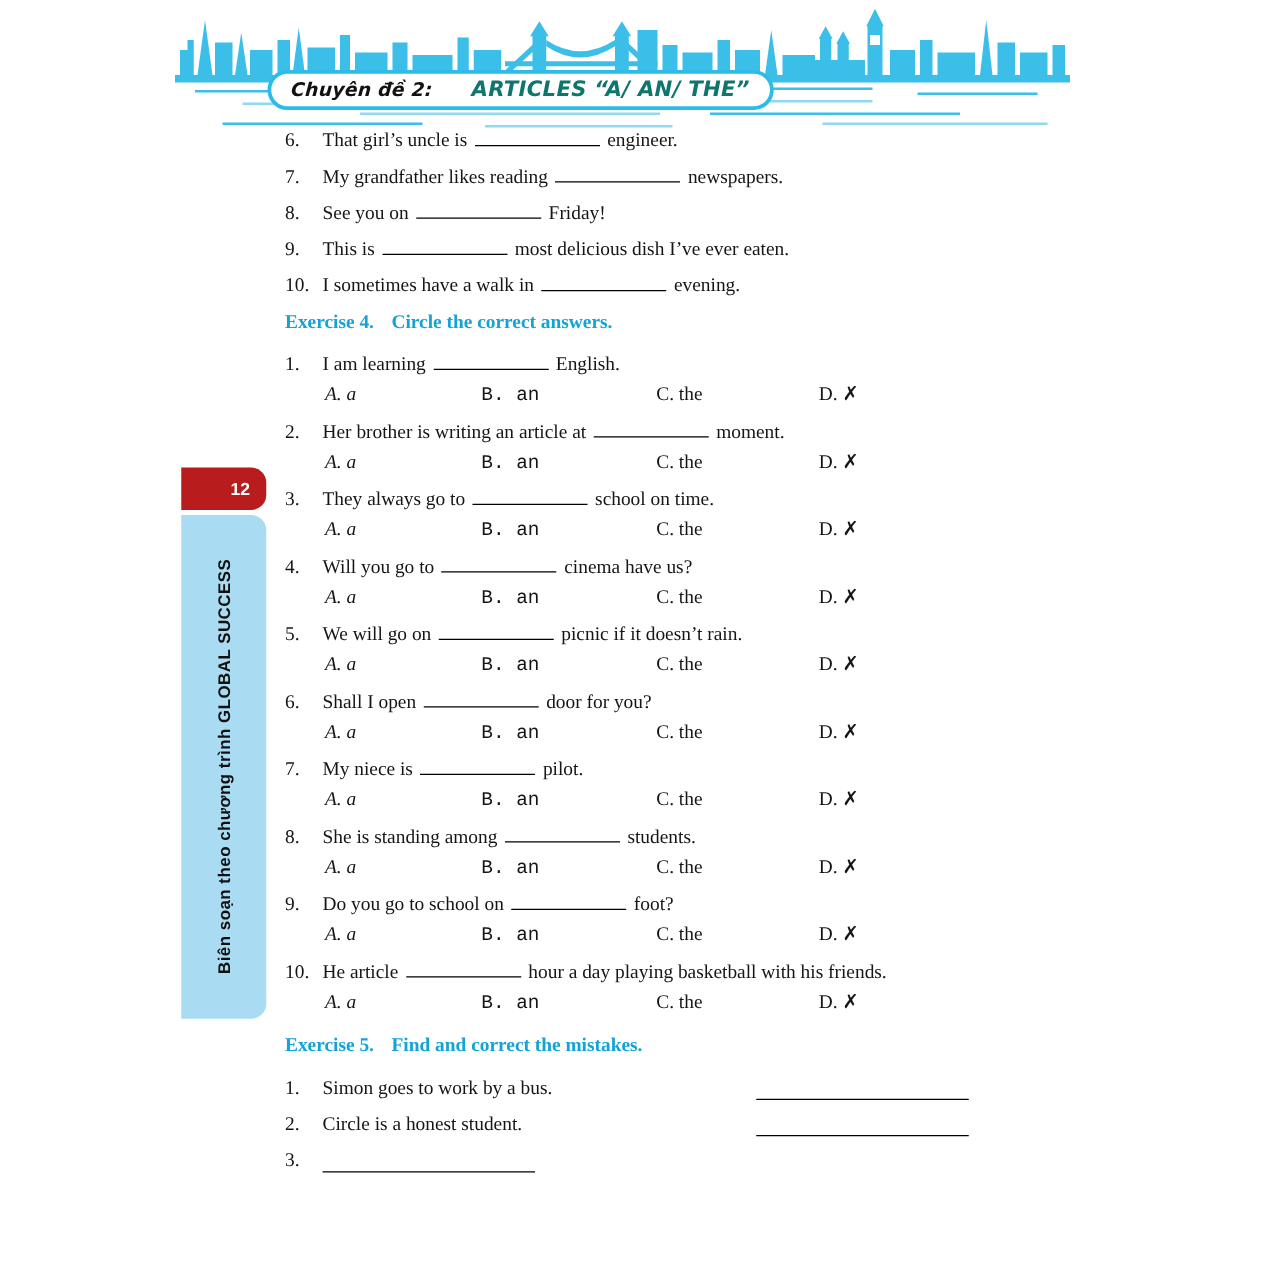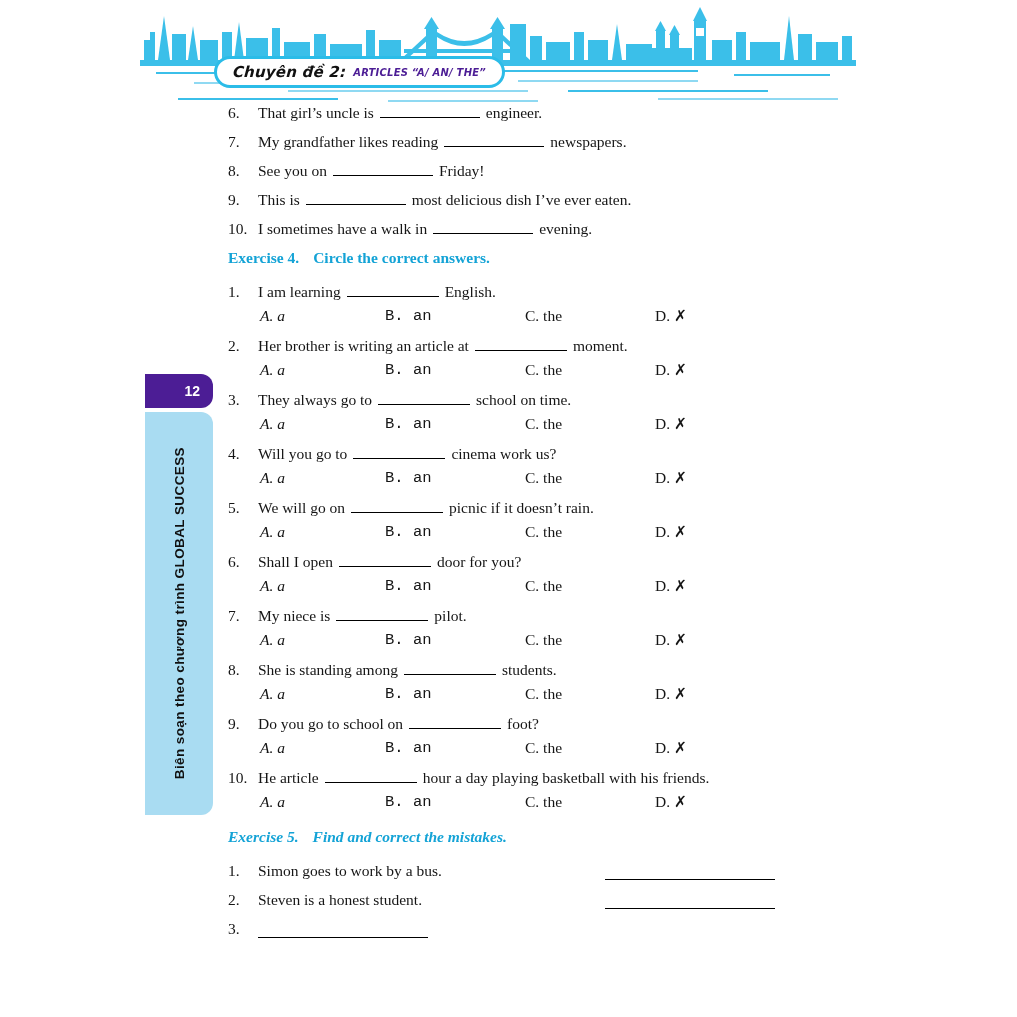--- a/index.html
+++ b/index.html
@@ -17,27 +17,27 @@
     display:inline-flex; align-items:center; gap:7px;
     background:#ffffff; border:3px solid #2bbce8; border-radius:17px;
     padding:0 16px; white-space:nowrap;
   }
   .badge-prefix {
     font-family:"DejaVu Sans", sans-serif; font-weight:700; font-style:italic;
     font-size:15px; color:#111; letter-spacing:.2px; transform:skewX(-4deg);
   }
   .badge-title {
     font-family:"DejaVu Sans", sans-serif; font-weight:800; font-style:italic;
-    font-size:10px; color:#4c1d95; letter-spacing:.2px;
+    font-size:17px; color:#0f766e; letter-spacing:.2px;margin-left:24px;
   }
 
   
   .page-tab {
     position:absolute; left:145px; top:374px; width:68px; height:34px;
-    background:#4c1d95; border-radius:0 12px 12px 0;
+    background:#b91c1c; border-radius:0 12px 12px 0;
     display:flex; align-items:center; justify-content:flex-end; padding-right:13px;
   }
   .page-tab span {
     color:#fff; font-family:"Liberation Sans", sans-serif; font-weight:bold; font-size:14px;
   }
   .side-bar {
     position:absolute; left:145px; top:412px; width:68px; height:403px;
     background:#a9dcf2; border-radius:0 12px 12px 0;
     display:flex; align-items:center; justify-content:center;
   }
@@ -58,21 +58,21 @@
     display:inline-block; height:13px; border-bottom:1.1px solid #000;
     margin:0 6px; vertical-align:baseline;
   }
   .blank.w100 { width:100px; }
   .blank.w92  { width:92px; }
 
   .ex-heading {
     display:flex; gap:14px; color:#14a3d6; font-weight:bold; font-size:15.5px;
     margin:7px 0 16px 0;
   }
-  .ex-heading.second { margin-top:17px;font-style:italic; }
+  .ex-heading.second { margin-top:17px; }
 
   .qblock { margin-bottom:12px; }
   .qblock .row { margin-bottom:0; }
   .options {
     display:flex; padding-left:32px; margin-top:6px;
   }
   .opt-a { width:125px;font-style:italic; } .opt-b { width:140px;font-family:Liberation Mono, monospace; } .opt-c { width:130px; } .opt-d { flex:1; }
   .opt-d { letter-spacing:0; }
 
   .ex5-row { display:flex; align-items:flex-end; margin-bottom:11px; }
@@ -232,21 +232,21 @@
           <span class="opt-a">A. a</span>
           <span class="opt-b">B. an</span>
           <span class="opt-c">C. the</span>
           <span class="opt-d">D. ✗</span>
         </div>
     </div>
 
     <div class="qblock">
       <div class="row">
           <span class="num">4.</span>
-          <span class="sentence"><span>Will you go to</span><span class="blank w92"></span><span>cinema work us?</span></span>
+          <span class="sentence"><span>Will you go to</span><span class="blank w92"></span><span>cinema have us?</span></span>
         </div>
       <div class="options">
           <span class="opt-a">A. a</span>
           <span class="opt-b">B. an</span>
           <span class="opt-c">C. the</span>
           <span class="opt-d">D. ✗</span>
         </div>
     </div>
 
     <div class="qblock">
@@ -332,21 +332,21 @@
       <span>Find and correct the mistakes.</span>
     </div>
 
     <div class="ex5-row">
       <span class="num">1.</span>
       <span class="sentence">Simon goes to work by a bus.</span>
       <span class="ans-line"></span>
     </div>
     <div class="ex5-row">
       <span class="num">2.</span>
-      <span class="sentence">Steven is a honest student.</span>
+      <span class="sentence">Circle is a honest student.</span>
       <span class="ans-line"></span>
     </div>
     <div class="ex5-row">
       <span class="num">3.</span>
       <span class="ans-line"></span>
     </div>
 
   </div>
 </div>
 

